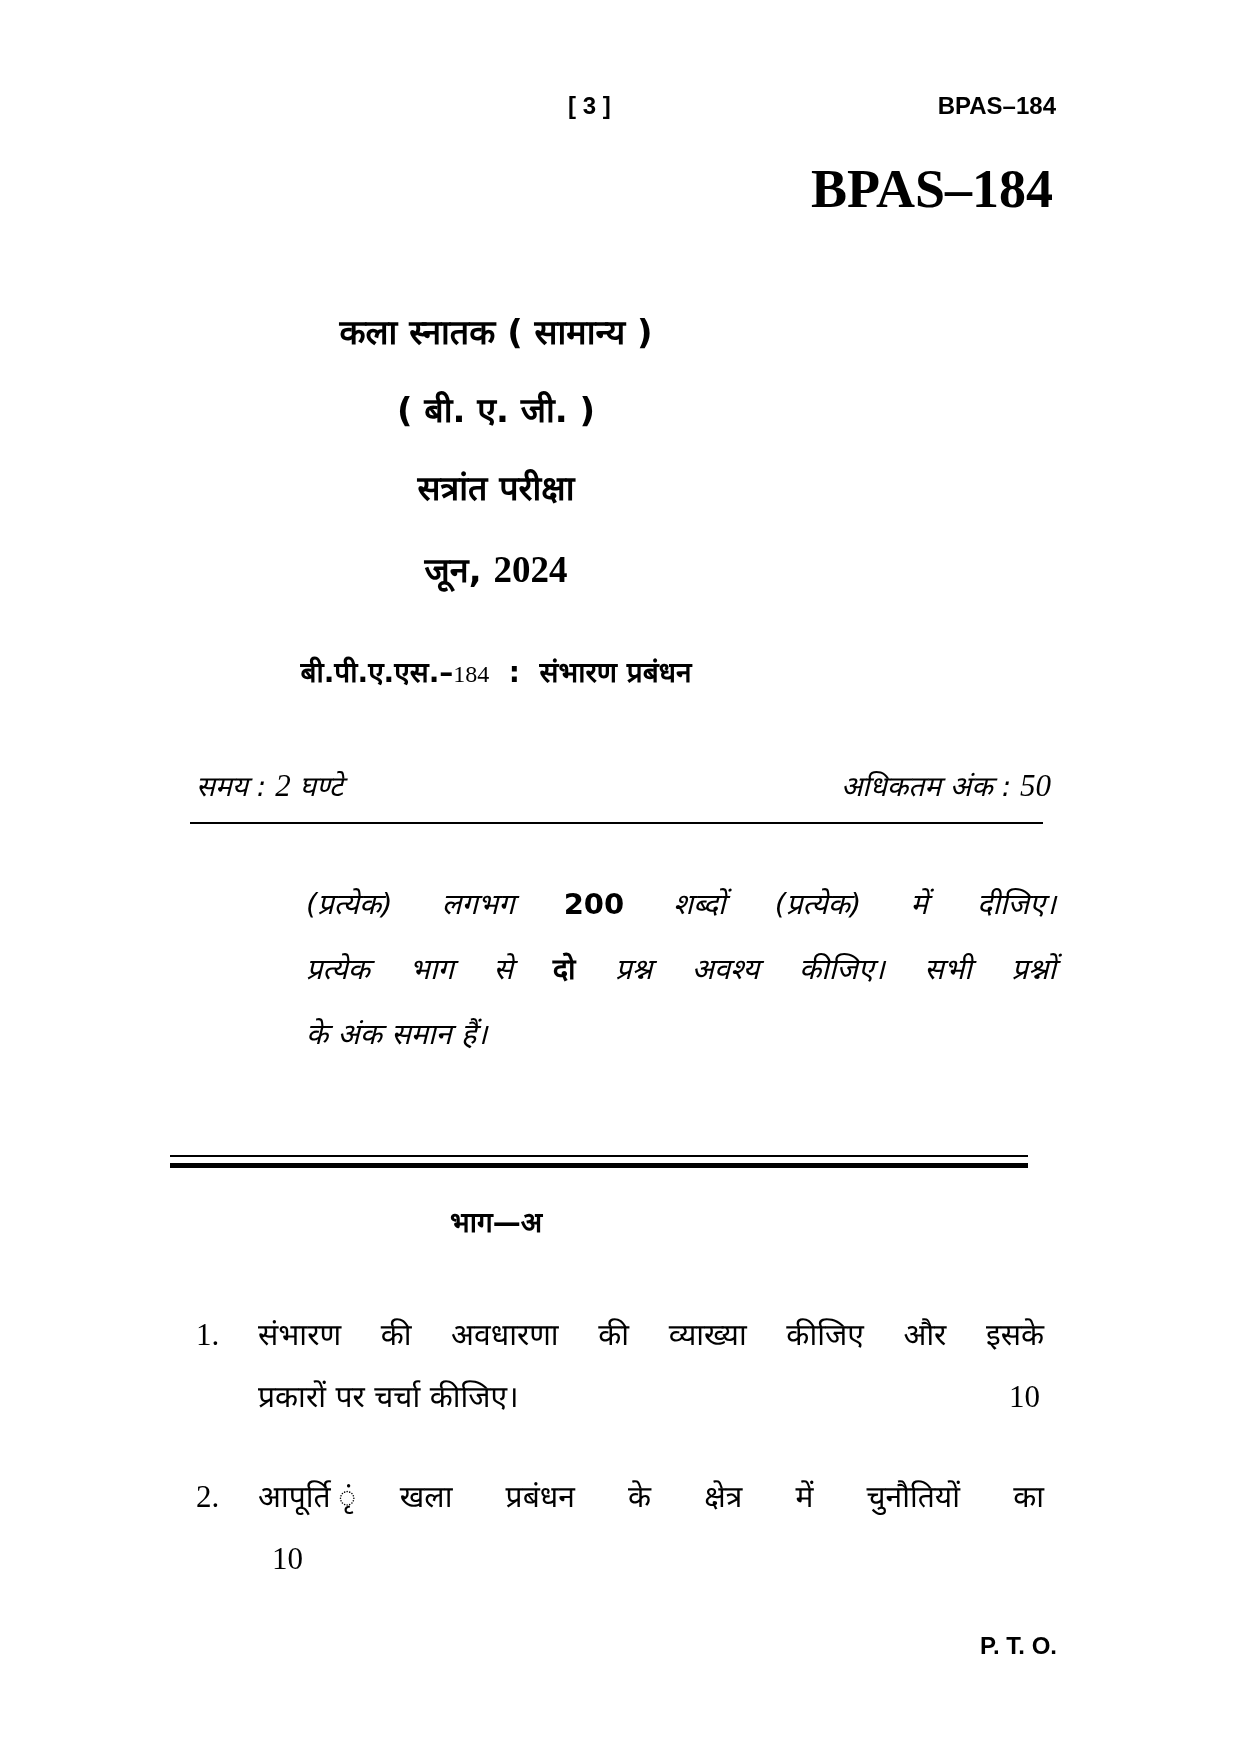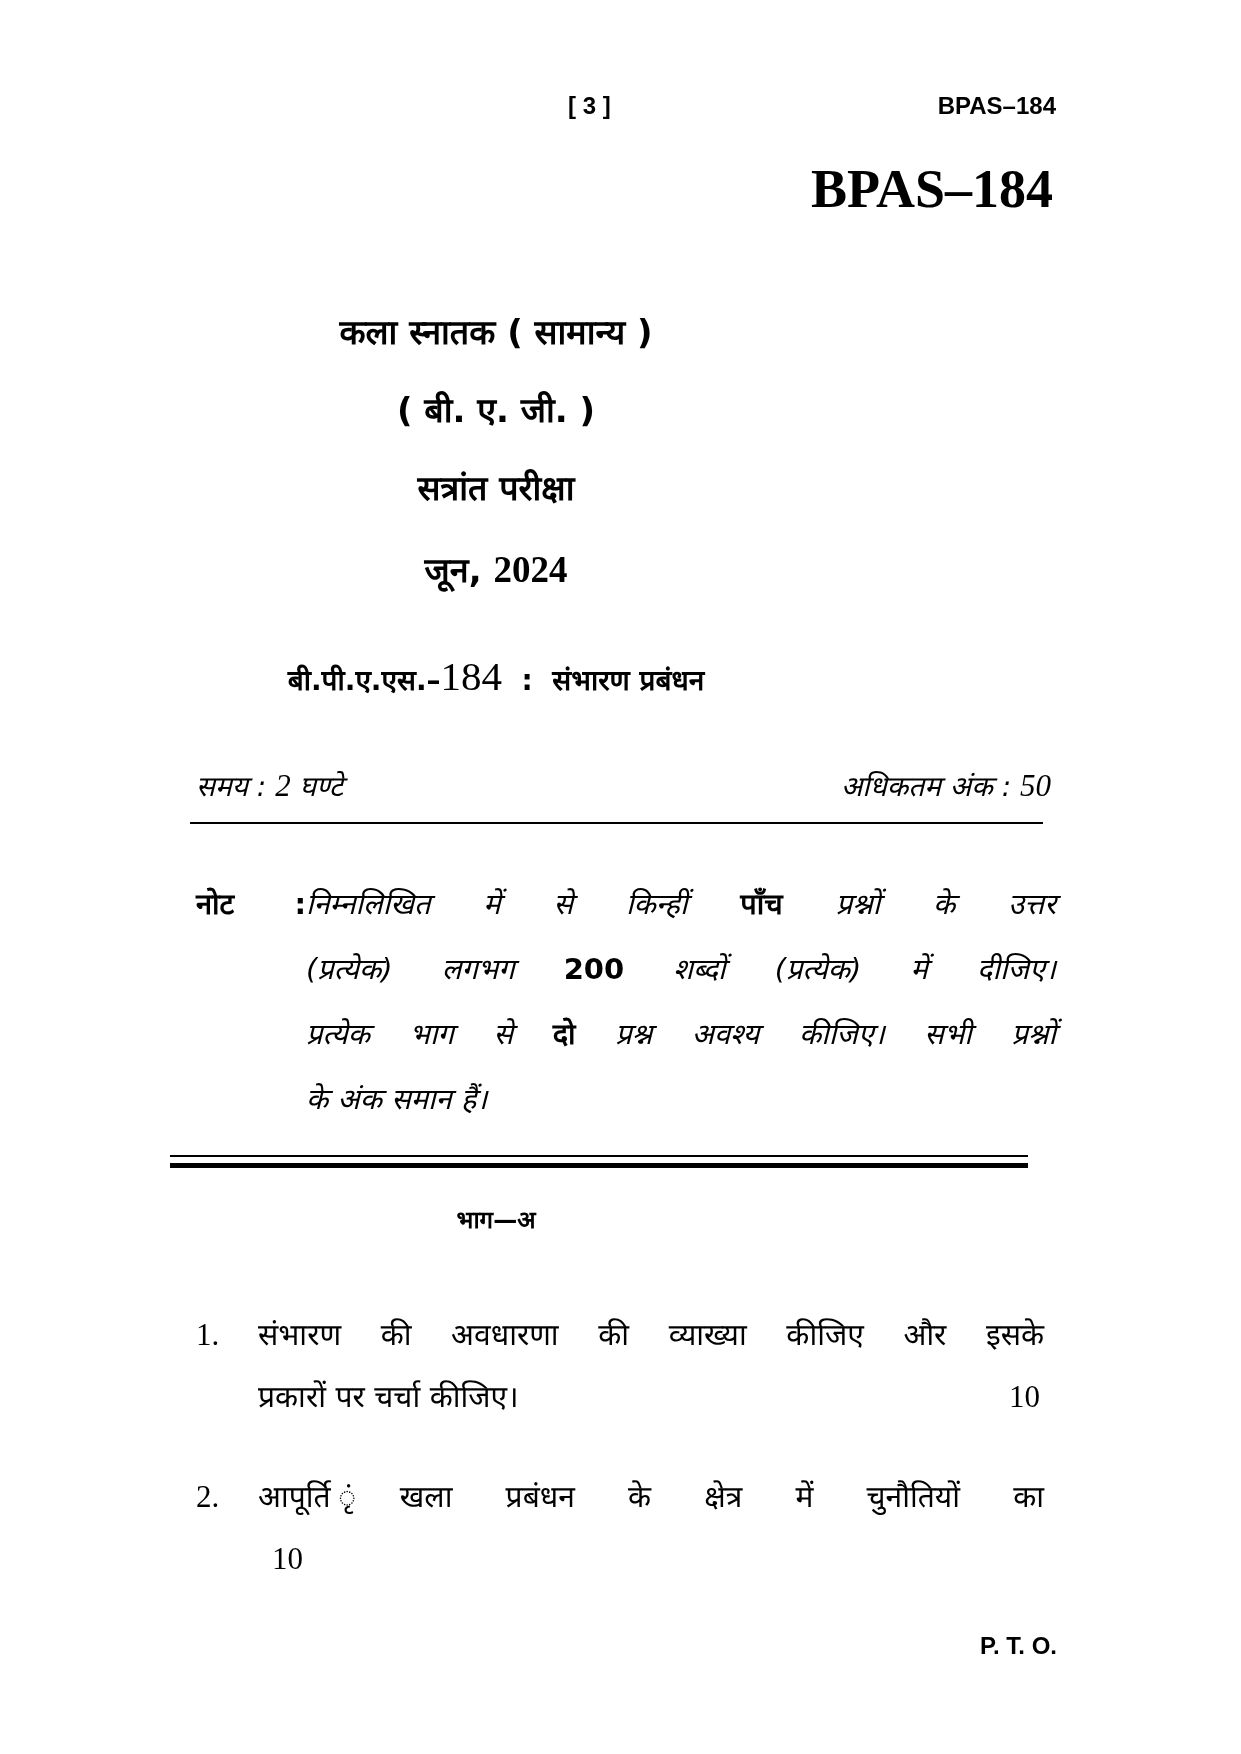--- a/index.html
+++ b/index.html
@@ -10,37 +10,37 @@
   .code-small { right: 185px; top: 92px; }
   .code-big { right: 188px; top: 158px; font-family: "Liberation Serif", serif; font-weight: bold; font-size: 54px; }
   .center { left: 0; width: 992px; text-align: center; }
   .title { font-family: "DejaVu Sans", sans-serif; font-weight: bold; font-size: 34px; }
   .t1 { top: 308px; }
   .t2 { top: 386px; }
   .t3 { top: 464px; }
   .t4 { top: 546px; }
   .t4 .num { font-family: "Liberation Serif", serif; font-size: 37px; }
   .course { top: 652px; font-family: "DejaVu Sans", sans-serif; font-weight: bold; font-size: 28px; }
-  .course .num { font-family: "Liberation Serif", serif; font-weight: normal; font-size: 41px; margin-top: 35px; }
+  .course .num { font-family: "Liberation Serif", serif; font-weight: normal; font-size: 24px; margin-top: 35px; }
   .meta { top: 766px; font-family: "DejaVu Sans", sans-serif; font-style: italic; font-size: 28px; }
   .time { left: 196px; text-align: center; }
   .marks { right: 190px; }
   .meta .num { font-family: "Liberation Serif", serif; font-size: 31px; }
   .rule1 { left: 190px; width: 853px; top: 822px; height: 2px; background: #000; }
   .note { left: 196px; top: 872px; width: 860px; font-family: "DejaVu Sans", sans-serif; font-size: 29px; line-height: 65px; }
   .note .lbl { font-weight: bold; font-style: normal; display: inline-block; width: 110px; }
   .note .body { font-style: italic; }
   .note .ln { display: block; text-align: justify; text-align-last: justify; }
   .note .ln.first { margin-left: 0; }
   .note .ln.rest { margin-left: 110px; }
   .note .ln.last { text-align-last: left; }
   .note b { font-style: normal; }
   .rule2a { left: 170px; width: 858px; top: 1155px; height: 2px; background: #000; }
   .rule2b { left: 170px; width: 858px; top: 1163px; height: 5px; background: #000; }
-  .part { top: 1202px; font-family: "DejaVu Sans", sans-serif; font-weight: bold; font-size: 24px; }
+  .part { top: 1202px; font-family: "DejaVu Sans", sans-serif; font-weight: bold; font-size: 28px; }
   .q { left: 196px; width: 848px; font-family: "DejaVu Sans", sans-serif; font-size: 30px; line-height: 62px; }
   .q1 { top: 1304px; }
   .q2 { top: 1466px; }
   .q .qn { position: absolute; left: 0; top: 0; font-family: "Liberation Serif", serif; font-size: 31px; }
   .q .qt { margin-left: 62px; display: block; text-align: justify; text-align-last: justify; }
   .q .qt2 { margin-left: 62px; display: flex; justify-content: space-between; }
   .q .mk { font-family: "Liberation Serif", serif; font-size: 31px; padding-right: 4px; margin-left: 14px; }
   .pto { right: 184px; top: 1632px; }
 </style>
 </head>
@@ -69,23 +69,20 @@
   <span class="num">2</span>
   <span>घण्टे</span>
 </div>
 <div class="abs meta marks">
   <span>अधिकतम अंक :</span>
   <span class="num">50</span>
 </div>
 <div class="abs rule1"></div>
 
 <div class="abs note">
-  <span class="ln first">
-    <span class="lbl">नोट :</span><span class="body"><span>निम्नलिखित में से किन्हीं</span> <b>पाँच</b> <span>प्रश्नों के उत्तर</span></span>
-  </span>
   <span class="ln rest body">
     <span>(प्रत्येक) लगभग</span> <b>200</b> <span>शब्दों (प्रत्येक) में दीजिए।</span>
   </span>
   <span class="ln rest body">
     <span>प्रत्येक भाग से</span> <b>दो</b> <span>प्रश्न अवश्य कीजिए। सभी प्रश्नों</span>
   </span>
   <span class="ln rest last body">के अंक समान हैं।</span>
 </div>
 
 <div class="abs rule2a"></div>

